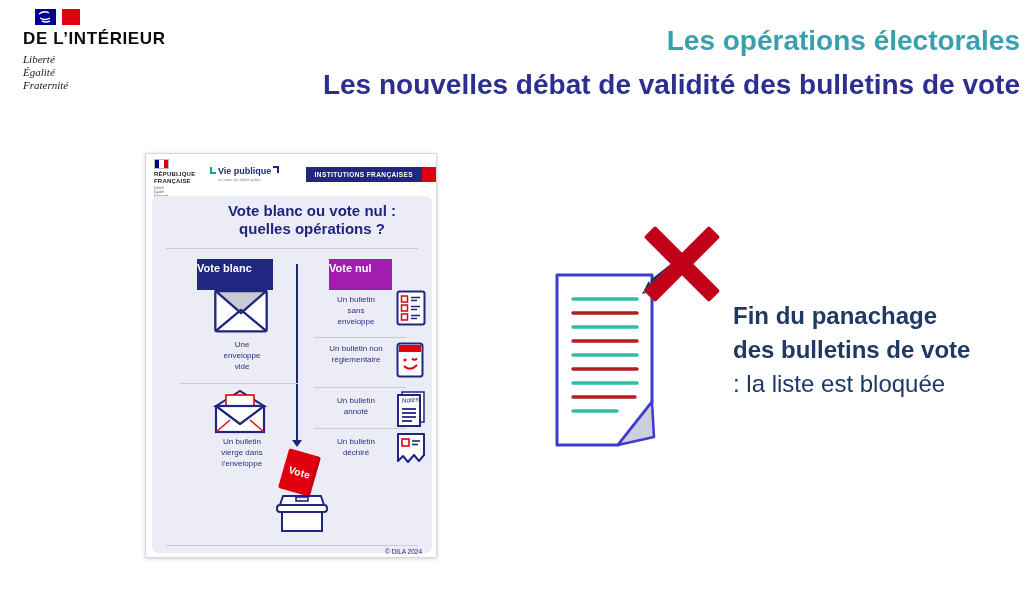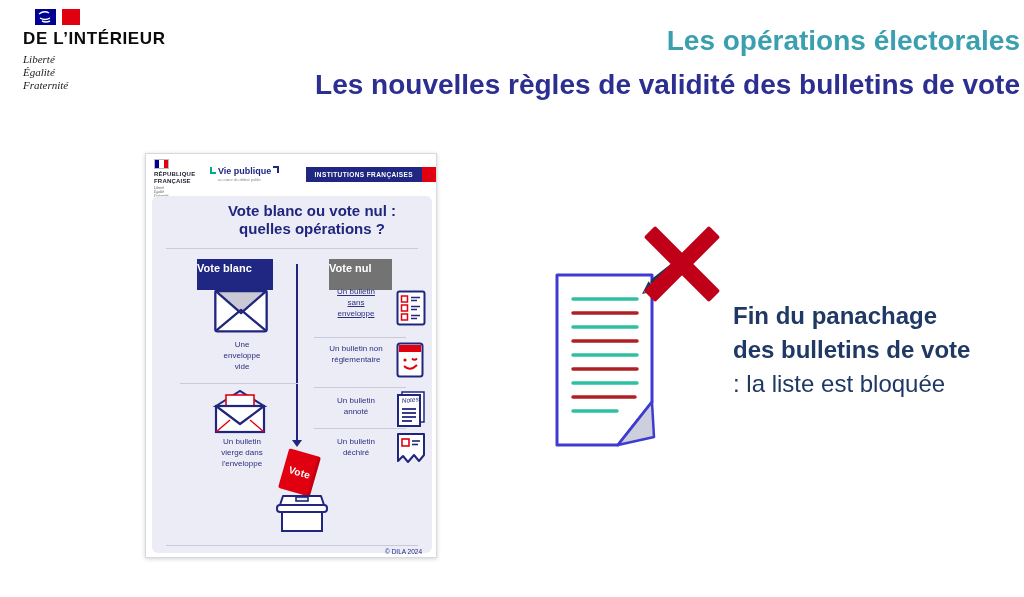--- a/index.html
+++ b/index.html
@@ -34,33 +34,33 @@
   .poster-banner{position:absolute;right:0;top:13px;height:15px;display:flex;}
   .banner-label{background:#1f2782;color:#fff;font-size:6.5px;font-weight:bold;letter-spacing:.4px;line-height:15px;padding:0 9px;}
   .banner-red{width:14px;background:#e1000f;}
   .poster-content{position:absolute;left:6px;top:42px;width:280px;height:357px;background:#ececf7;border-radius:6px;}
   .p-title{position:absolute;top:6px;left:0;width:320px;text-align:center;font-size:15px;line-height:18px;font-weight:bold;color:#20267e;}
   .sep{position:absolute;height:1px;background:#c9c9d8;}
   .p-sep-top{top:52px;left:14px;width:252px;}
   .p-sep-bottom{top:349px;left:14px;width:252px;}
   .chip{position:absolute;height:31px;color:#fff;font-size:11px;font-weight:bold;text-align:left;line-height:19px;}
   .chip-blanc{left:45px;top:63px;width:76px;background:#1f2782;}
-  .chip-nul{left:177px;top:63px;width:63px;background:#737373;}
+  .chip-nul{left:177px;top:63px;width:63px;background:#a21caf;}
   .vline{position:absolute;left:144px;top:68px;width:2px;height:176px;background:#20267e;}
   .varrow{position:absolute;left:140px;top:244px;width:0;height:0;border-left:5px solid transparent;border-right:5px solid transparent;border-top:7px solid #20267e;}
   .icon-abs{position:absolute;}
   .env1{left:61px;top:93px;}
   .env2{left:59px;top:192px;}
   .p-label{position:absolute;font-size:8px;line-height:11px;color:#2b2f7e;text-align:center;}
   .lbl-blanc-0{left:64px;top:143px;width:52px;}
   .lbl-blanc-1{left:64px;top:240px;width:52px;}
   .lsep{top:187px;left:28px;width:118px;}
   .r-label{width:56px;left:176px;}
   .r-icon{left:244px;}
-  .rl-0{top:90px;text-decoration:underline;} .ri-0{top:94px;}
+  .rl-0{top:98px;} .ri-0{top:94px;}
   .rsep-0{top:141px;left:162px;width:92px;}
   .rl-1{top:147px;} .ri-1{top:146px;}
   .rsep-1{top:191px;left:162px;width:92px;}
   .rl-2{top:199px;} .ri-2{top:194px;}
   .rsep-2{top:232px;left:162px;width:92px;}
   .rl-3{top:240px;} .ri-3{top:236px;}
   .ballot{position:absolute;left:131px;top:256px;width:33px;height:41px;background:#e1000f;border-radius:2px;
           transform:rotate(16deg);display:flex;align-items:center;justify-content:center;
           color:#fff;font-size:10px;font-weight:bold;letter-spacing:.3px;box-shadow:inset -3px 0 0 rgba(0,0,0,.12);}
   .bbox{left:118px;top:292px;}
@@ -84,21 +84,21 @@
   </div>
   <div class="ministry-motto">
     <div>Liberté</div>
     <div>Égalité</div>
     <div>Fraternité</div>
   </div>
 </div>
 
 <div class="titles">
   <div class="slide-title">Les opérations électorales</div>
-  <div class="slide-subtitle">Les nouvelles règles de validité des bulletins de vote</div>
+  <div class="slide-subtitle">Les nouvelles débat de validité des bulletins de vote</div>
 </div>
 
 <div class="poster">
   <div class="poster-header">
     <div class="rf">
       <div class="rf-flag">
         <span style="background:#000091"></span>
           <span style="background:#ffffff"></span>
           <span style="background:#e1000f"></span>
       </div>

